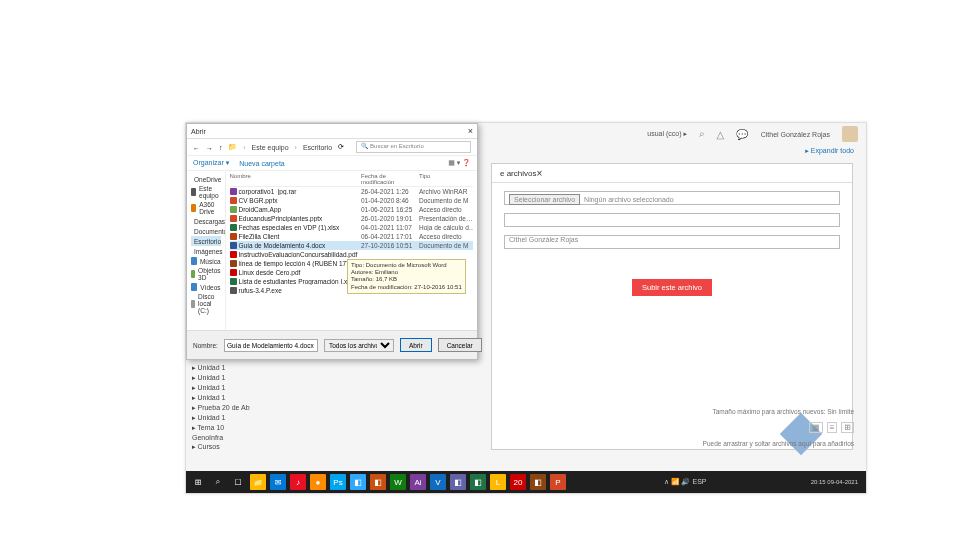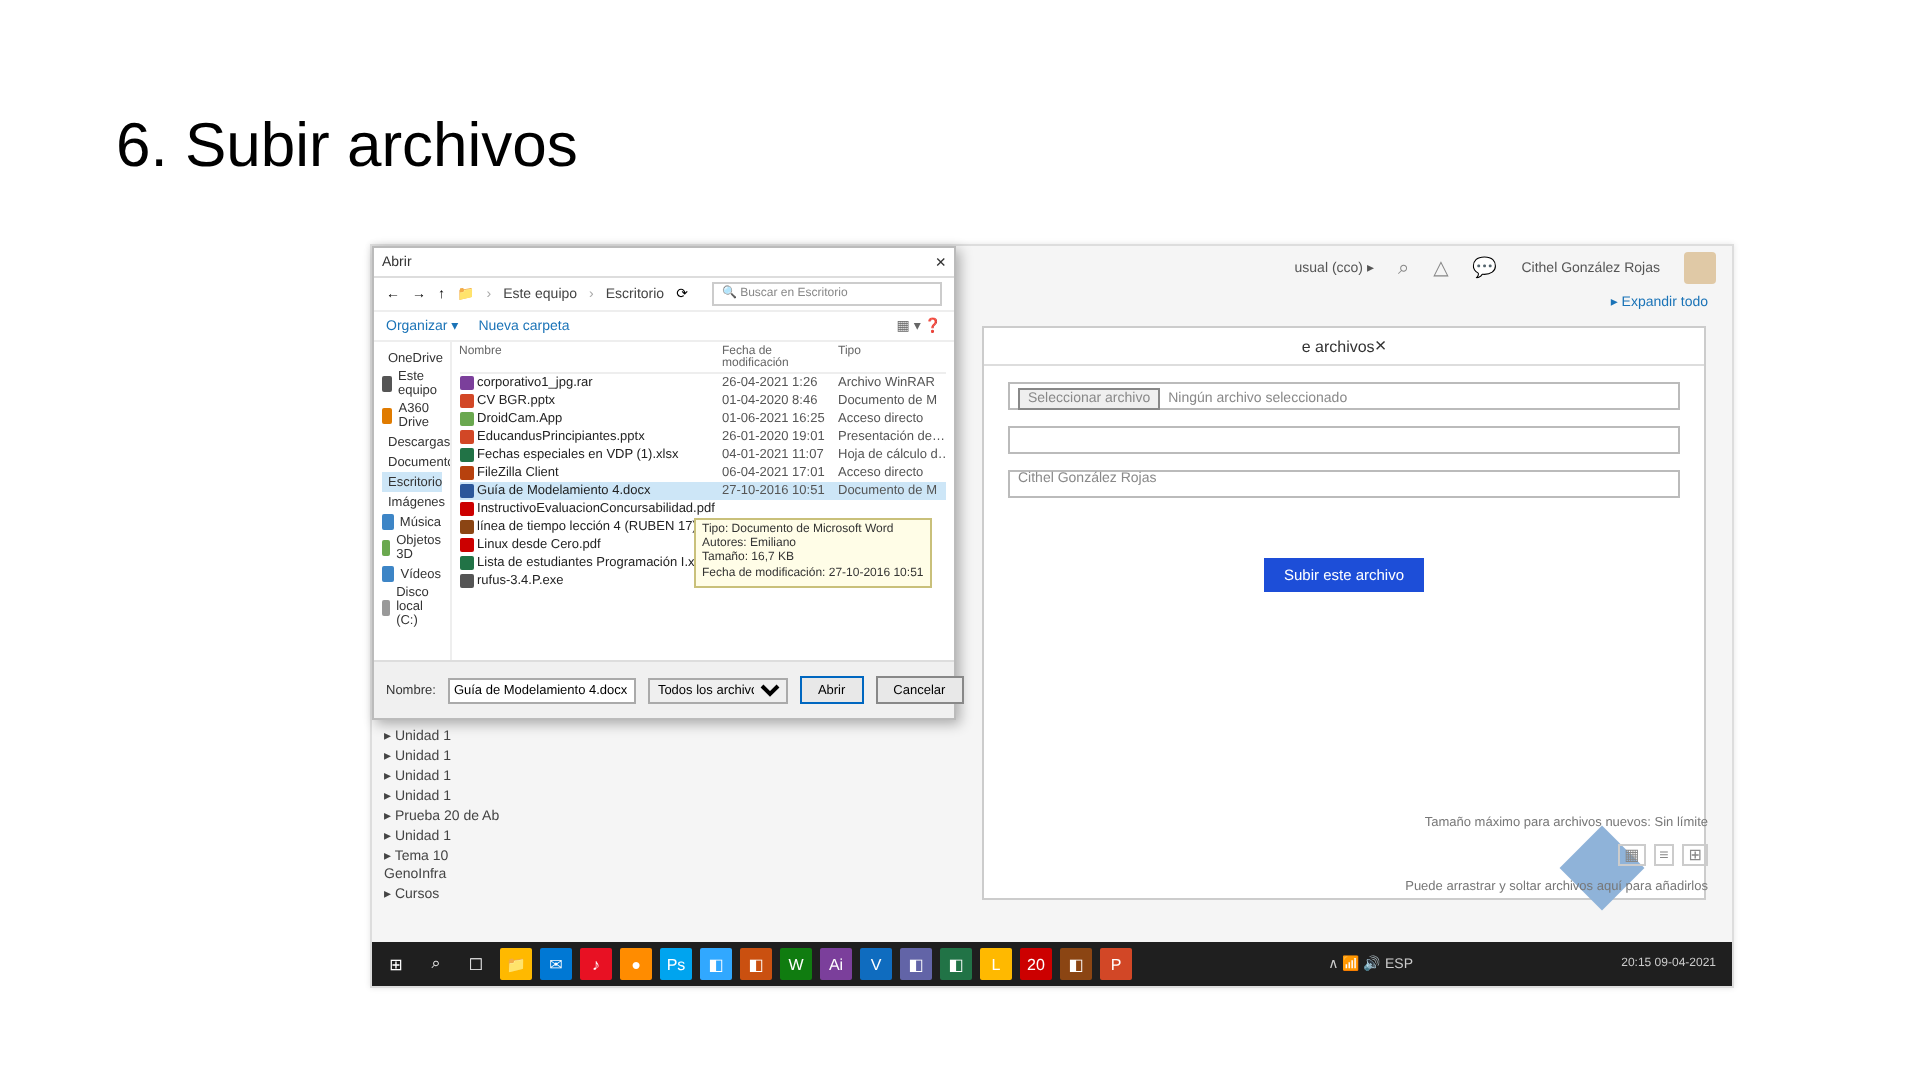--- a/index.html
+++ b/index.html
@@ -33,47 +33,46 @@
 .d-files .row .c3{width:54px;color:#555;overflow:hidden;white-space:nowrap}
 .fi{width:7px;height:7px;display:inline-block;border-radius:1px}
 .tooltip{position:absolute;left:160px;top:135px;background:#fffde7;border:1px solid #c9c07a;font-size:6px;padding:2px 3px;line-height:1.2;color:#333;z-index:11}
 .d-foot{position:absolute;bottom:0;left:0;right:0;height:28px;border-top:1px solid #ddd;display:flex;align-items:center;padding:0 6px;gap:6px;background:#f0f0f0}
 .d-foot label{font-size:6.5px;color:#333}
 .d-foot input{flex:1;height:11px;font-size:6.5px;border:1px solid #aaa;padding:0 2px}
 .d-foot select{width:70px;height:13px;font-size:6.5px;border:1px solid #aaa}
 .d-foot .btn{height:14px;font-size:6.5px;padding:0 8px;border:1px solid #888;background:#e8e8e8}
 .d-foot .btn.primary{border:1px solid #0067c0}
 .modal{position:absolute;left:305px;top:40px;width:360px;height:285px;background:#fff;border:1px solid #ccc;font-size:8px}
-.modal .m-title{height:18px;border-bottom:1px solid #ddd;display:flex;align-items:center;justify-content:center;padding:0 8px;font-size:8px;color:#333}
+.modal .m-title{height:18px;border-bottom:1px solid #ddd;display:flex;align-items:center;justify-content:flex-start;padding:0 8px;font-size:8px;color:#333}
 .modal .m-title .x{color:#333;font-size:10px}
 .modal .m-body{padding:8px 12px}
 .field{margin-bottom:8px}
 .field .inp{height:14px;border:1px solid #bbb;width:100%;box-sizing:border-box;font-size:7px;padding:0 4px;color:#888}
 .filepick{height:14px;display:flex;align-items:center;gap:4px;font-size:7px}
 .filepick .b{border:1px solid #888;background:#efefef;padding:1px 4px}
 .modal select{width:160px;height:14px;font-size:7px;border:1px solid #bbb}
-.submit{margin:30px auto 0;display:block;background:#1d4ed8;color:#fff;border:none;font-size:7.5px;padding:4px 10px}
+.submit{margin:30px auto 0;display:block;background:#ef4444;color:#fff;border:none;font-size:7.5px;padding:4px 10px}
 .iconbar{position:absolute;right:14px;top:92px;display:flex;gap:6px;font-size:8px;color:#888}
 .left-tree{position:absolute;left:6px;top:240px;width:90px}
 .left-tree .li{font-size:7px;color:#333;padding:1px 0;display:flex;align-items:center;gap:2px}
 .left-tree .li .t{color:#444}
 .left-tree .link{color:#1a73b7}
 .bottom-note{position:absolute;bottom:46px;right:12px;font-size:6.5px;color:#777}
 .blue-diamond{position:absolute;bottom:44px;right:50px;width:30px;height:30px;background:#8fb3d9;transform:rotate(45deg)}
 .gridicons{position:absolute;bottom:60px;right:12px;display:flex;gap:4px;font-size:8px;color:#888}
 .gridicons span{border:1px solid #ccc;padding:0 2px}
 .taskbar{position:absolute;left:0;right:0;bottom:0;height:22px;background:#1f1f1f;display:flex;align-items:center;padding:0 4px;gap:4px}
 .tb{width:16px;height:16px;display:flex;align-items:center;justify-content:center;font-size:8px;color:#fff;border-radius:1px}
 .tbtime{margin-left:auto;color:#ccc;font-size:6px;text-align:right;line-height:1.1;padding-right:4px}
 </style>
 </head>
 <body>
 
 <div class="slide">
-  <div class="title">6. Subir archivos</div>
 
   <div class="screenshot">
 
     <div class="topbar">
       <span>usual (cco) ▸</span>
       <span class="icon">⌕</span>
       <span class="icon">△</span>
       <span class="icon">💬</span>
       <span>Cithel González Rojas</span>
       <span class="avatar"></span>

